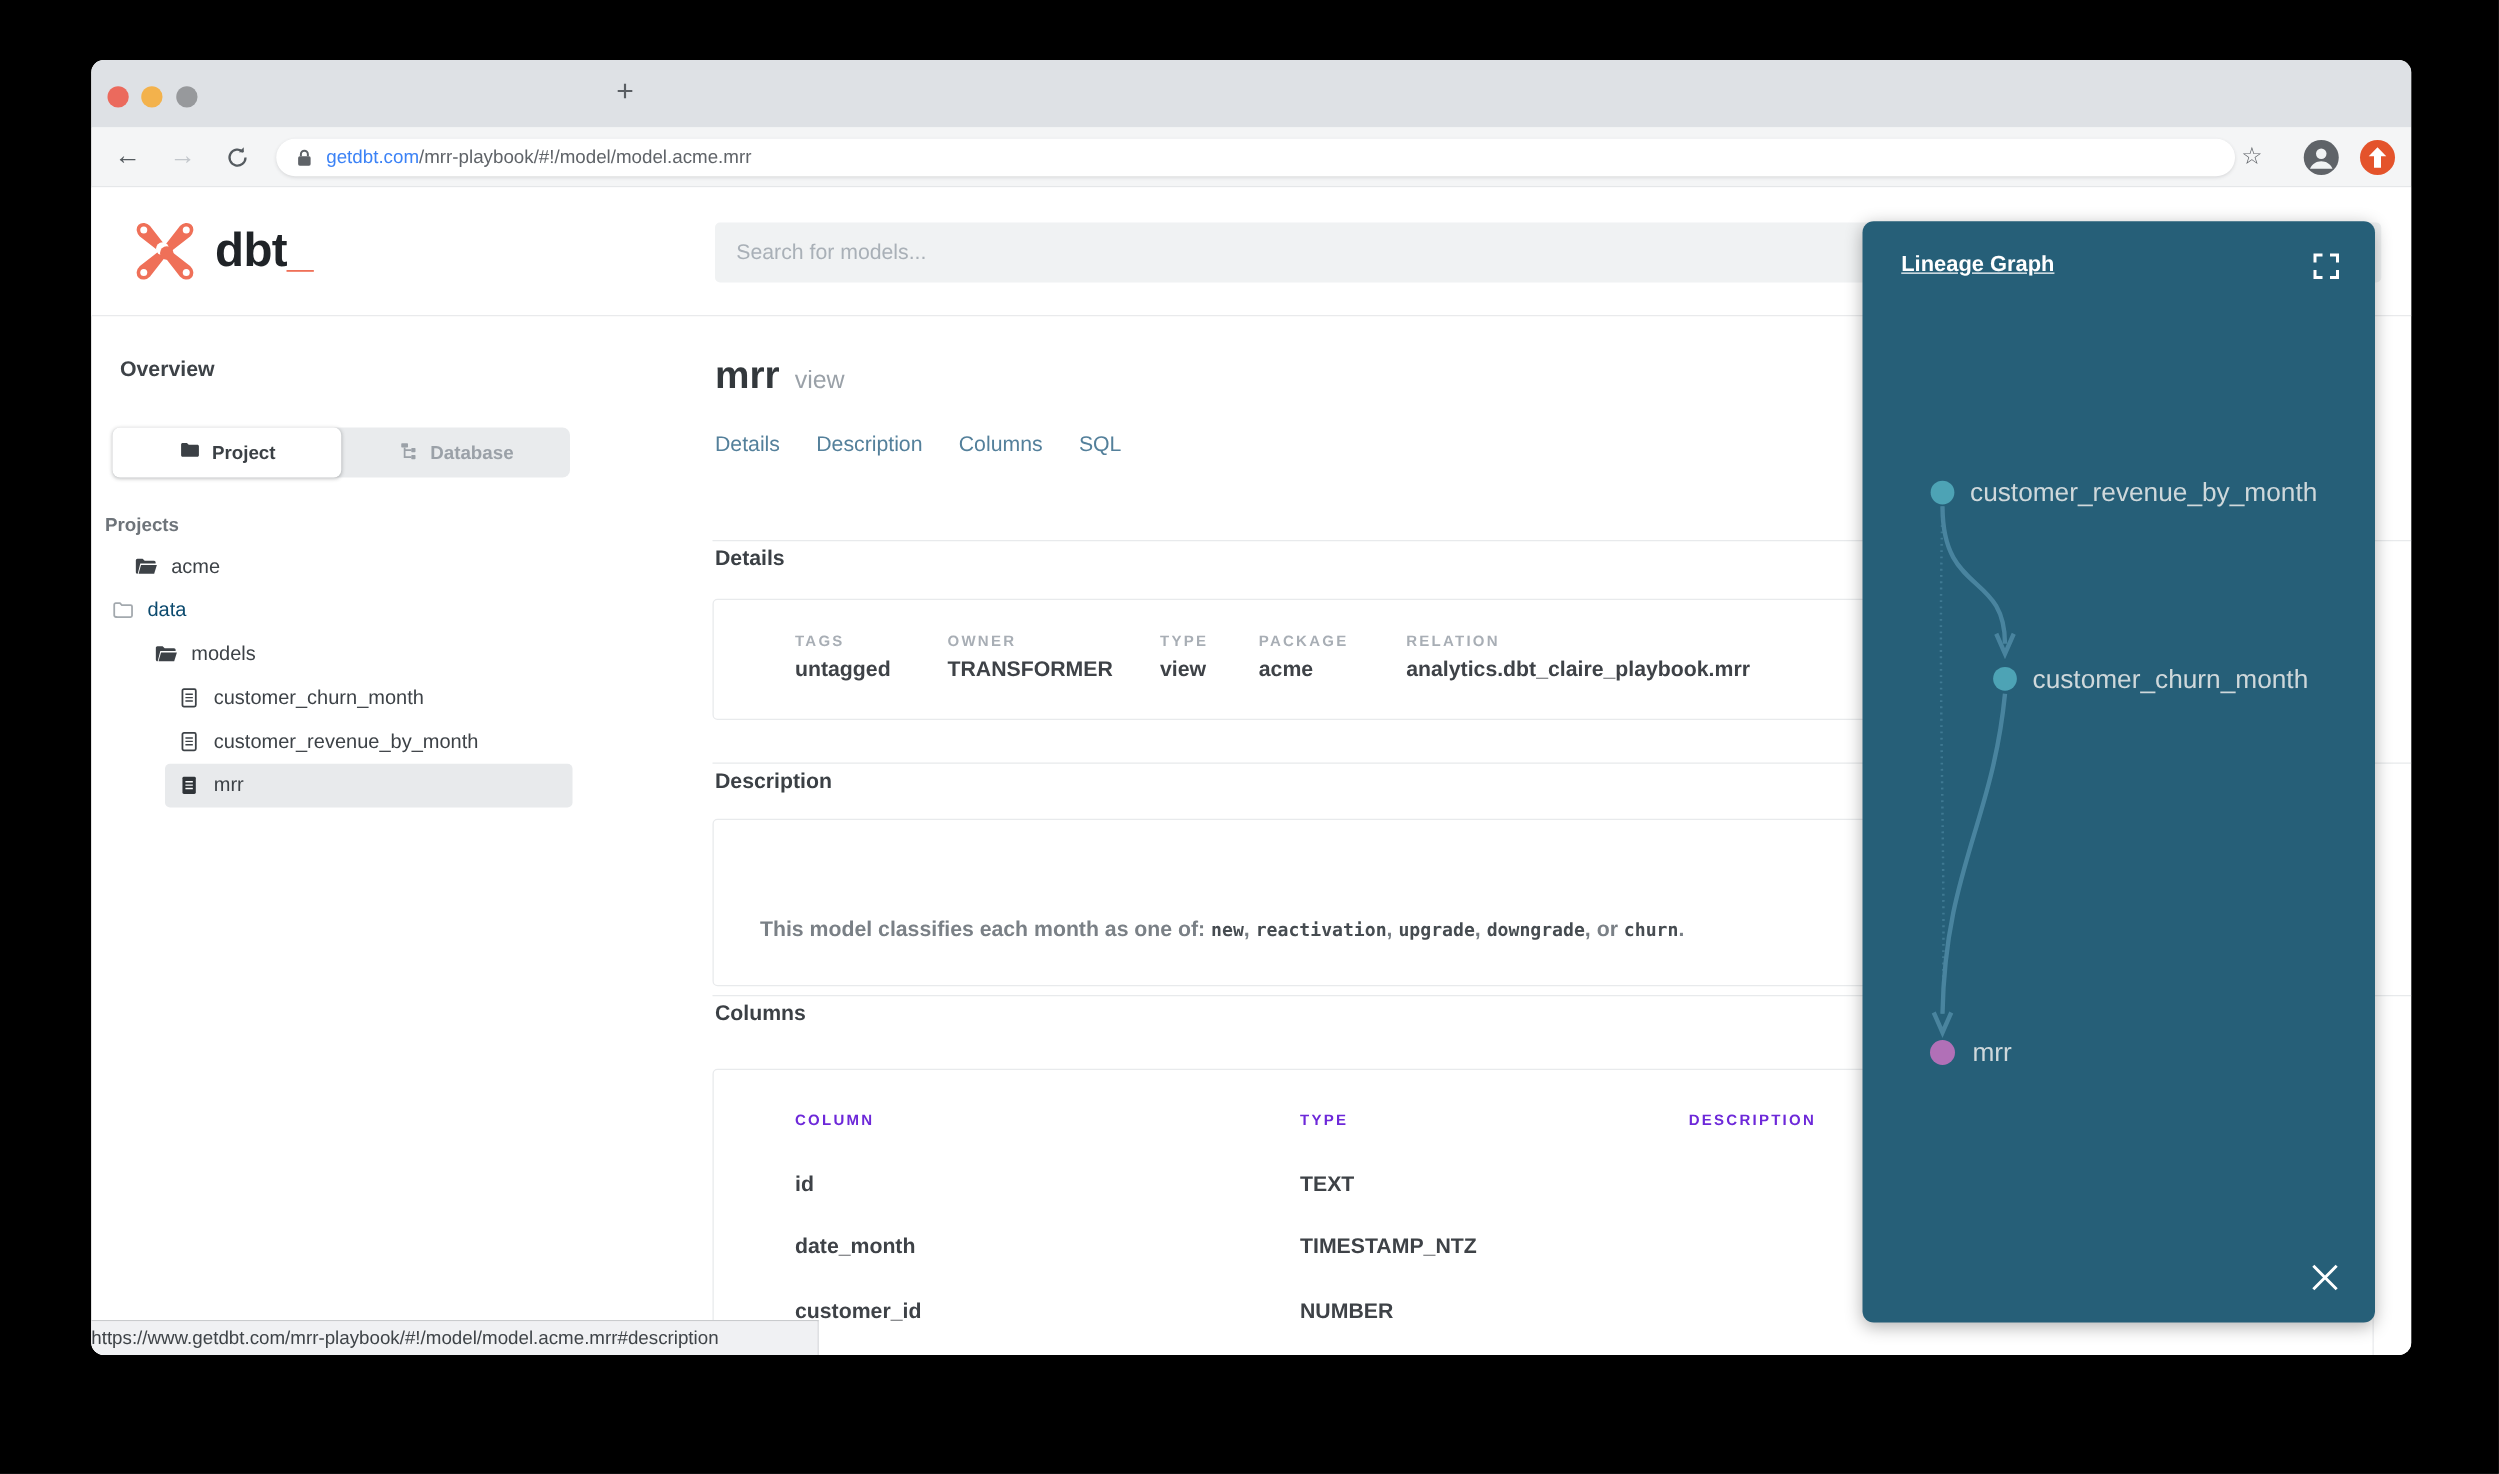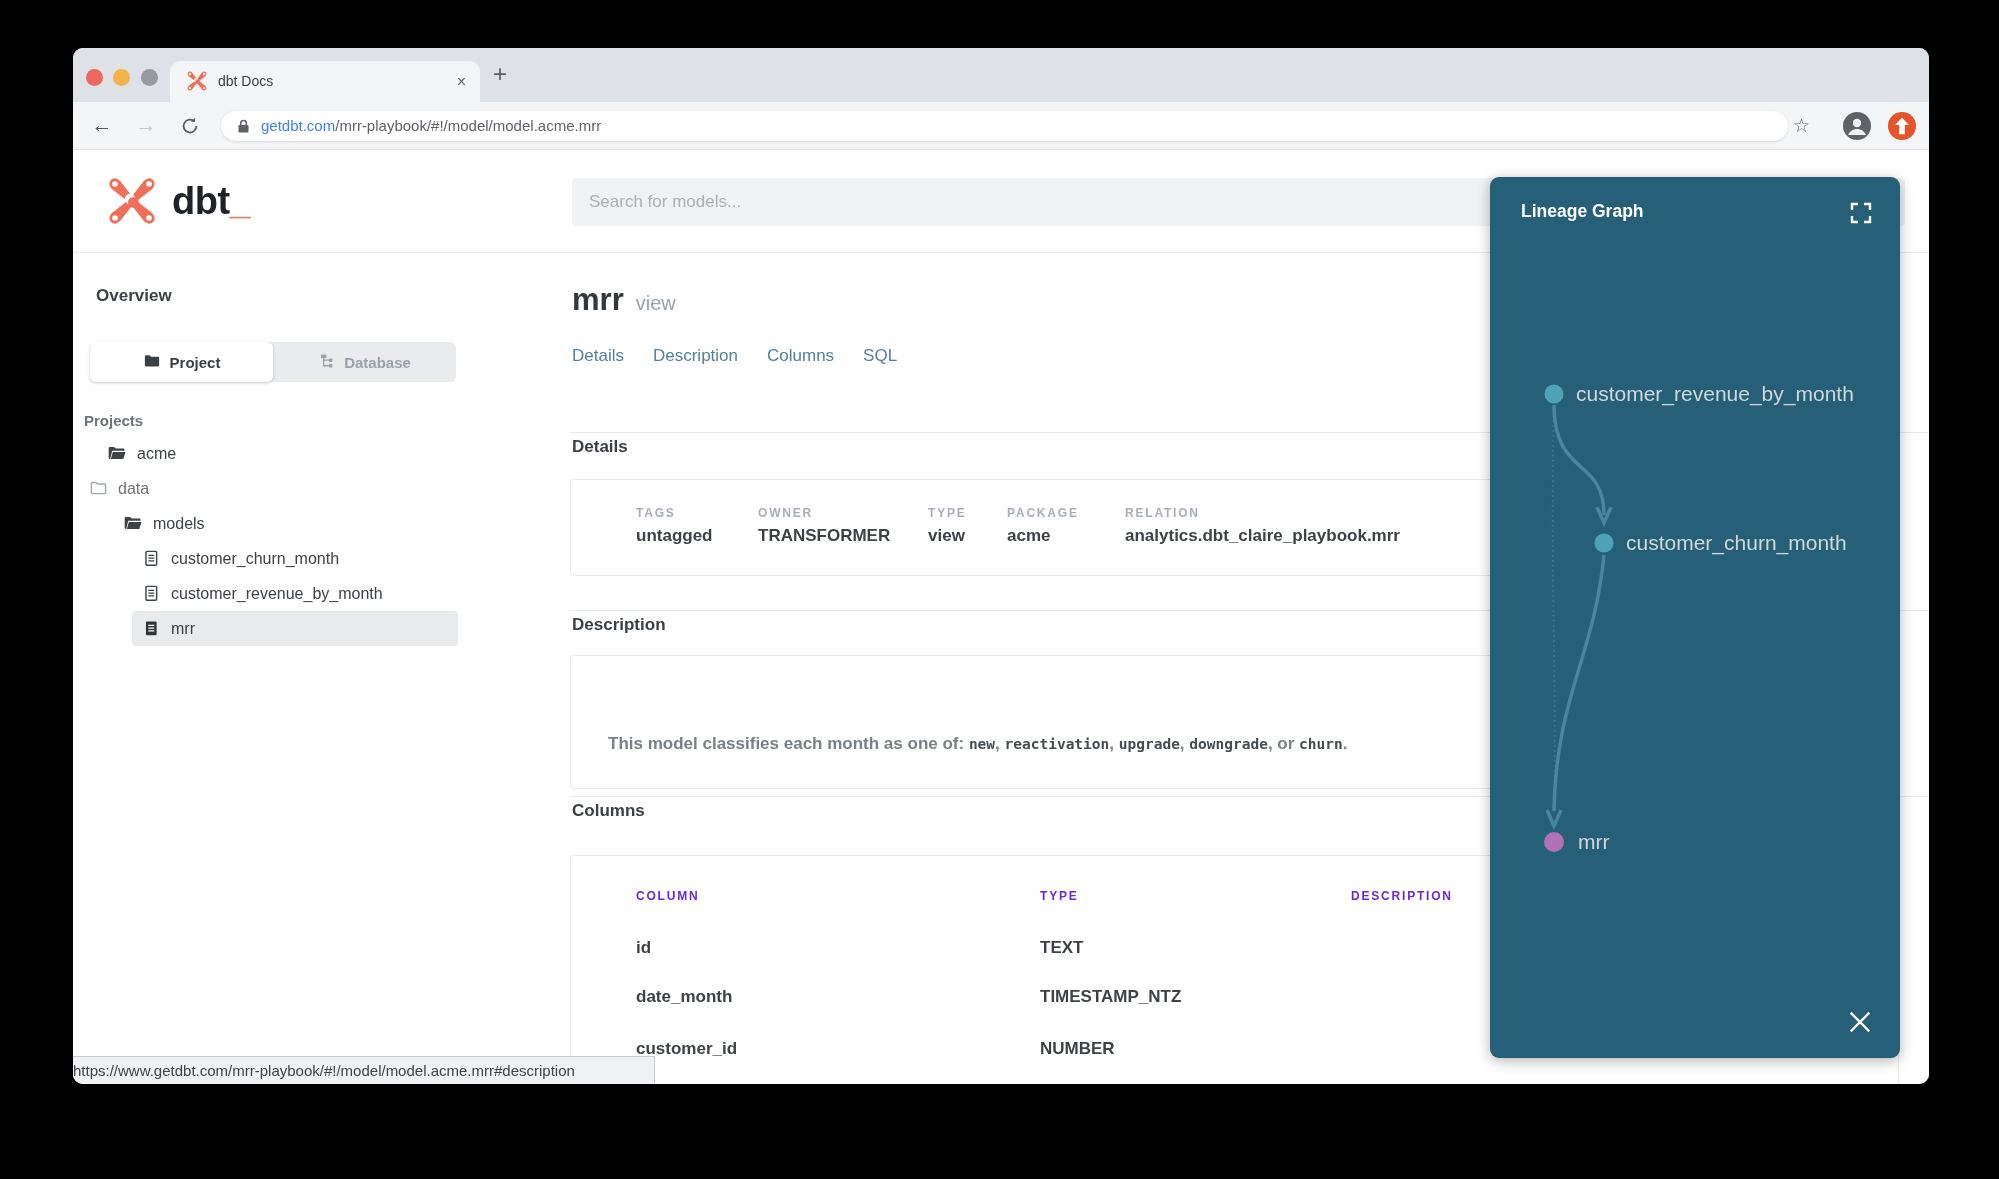--- a/index.html
+++ b/index.html
@@ -56,21 +56,21 @@
   .overview { position:absolute; left:23px; top:136px; font-size:17px; font-weight:bold; color:#3d4247; }
   .segmented { position:absolute; left:17px; top:192px; width:366px; height:40px;
                background:#e9ebed; border-radius:6px; }
   .seg { position:absolute; top:0; height:40px; display:flex; align-items:center; justify-content:center; gap:9px; }
   .seg.project { left:0; width:183px; background:#fff; border-radius:6px;
                  box-shadow:0 1px 3px rgba(60,64,67,.3); font-weight:bold; color:#3b4045; font-size:15px; }
   .seg.database { left:183px; width:183px; color:#9ba1a8; font-size:15px; font-weight:bold; }
   .projects-label { position:absolute; left:11px; top:262px; font-size:15px; font-weight:bold; color:#6e747a; }
   .tree { position:absolute; left:0; top:286px; width:392px; }
   .trow { height:35px; display:flex; align-items:center; gap:10px; font-size:16px; color:#3d4247; }
-  .trow.dim { color:#737373;padding-left:16px; }
+  .trow.dim { color:#0c4a6e;padding-left:16px; }
   .trow .ticon { flex:0 0 auto; display:flex; }
   .ind1 { padding-left:34px; } .ind2 { padding-left:50px; } .ind3 { padding-left:69px; }
   .trow.selected { margin-left:59px; width:326px; padding-left:10px; background:#e8eaec; border-radius:4px; }
 
   
   .model-title { position:absolute; left:499px; top:132px; font-size:31px; font-weight:bold; color:#33383c; }
   .model-badge { font-size:20px; font-weight:normal; color:#9aa1a8; margin-left:12px; }
   .doc-tabs { position:absolute; left:499px; top:196px; display:flex; gap:29px; font-size:17px; }
   .doc-tab { color:#54809b; cursor:pointer; }
   .section-rule { position:absolute; left:497px; right:0; height:0; border-top:1px solid #e8eaec; }
@@ -86,54 +86,34 @@
 
   
   .statusbar { position:absolute; left:0; top:1008px; width:582px; height:28px; background:#f0f1f3;
                border-top:1px solid #c9cbcd; border-right:1px solid #c9cbcd;
                border-bottom-left-radius:10px; line-height:27px; font-size:15px; color:#3f4448;
                z-index:40; white-space:nowrap; overflow:hidden; }
 
   
   .lineage { position:absolute; left:1417px; top:129px; width:410px; height:881px;
              background:#265f78; border-radius:9px; z-index:60; box-shadow:0 3px 14px rgba(0,0,0,.3); }
-  .lineage-title { position:absolute; left:31px; top:24px; font-size:17.5px; font-weight:bold; color:#fff; }
+  .lineage-title { position:absolute; left:31px; top:24px; font-size:17.5px; font-weight:bold; color:#fff;text-decoration:underline; }
   .expand-btn { position:absolute; right:26px; top:23px; width:26px; height:26px; cursor:pointer; }
   .graph-svg { position:absolute; left:0; top:0; }
   .close-btn { position:absolute; right:26px; bottom:22px; width:28px; height:28px; cursor:pointer; }
 </style>
 </head>
 <body>
 
 <div class="window">
 
   <div class="tabbar">
     <div class="light red"></div>
     <div class="light yellow"></div>
     <div class="light gray"></div>
-    <div class="tab">
-      <span class="mini-logo">
-        <svg width="20" height="20" viewBox="0 0 48 48">
-          <g fill="#ef7058" stroke="#ef7058" stroke-width="6" stroke-linejoin="round">
-            <path d="M24 24 L10 6 C6 2 2 6 6 10 Z"></path>
-            <path d="M24 24 L38 6 C42 2 46 6 42 10 Z"></path>
-            <path d="M24 24 L38 42 C42 46 46 42 42 38 Z"></path>
-            <path d="M24 24 L10 42 C6 46 2 42 6 38 Z"></path>
-          </g>
-          <circle cx="7" cy="7" r="2.8" fill="#fff"></circle>
-            <circle cx="41" cy="7" r="2.8" fill="#fff"></circle>
-          <circle cx="7" cy="41" r="2.8" fill="#fff"></circle>
-            <circle cx="41" cy="41" r="2.8" fill="#fff"></circle>
-          <circle cx="22" cy="22" r="5.2" fill="#fff"></circle>
-            <circle cx="25.4" cy="25.4" r="5.4" fill="#ef7058"></circle>
-        </svg>
-      </span>
-      <span class="tab-title">dbt Docs</span>
-      <span class="tab-close">×</span>
-    </div>
     <div class="newtab">+</div>
   </div>
 
   <div class="toolbar">
     <div class="navbtn back">←</div>
     <div class="navbtn fwd">→</div>
     <div class="navbtn reload">
       <svg width="20" height="20" viewBox="0 0 20 20">
         <path d="M16.4 10a6.4 6.4 0 1 1-1.9-4.5" fill="none" stroke="#555b60" stroke-width="1.8"></path>
         <path d="M15 1.8v4h-4z" fill="#555b60"></path>

